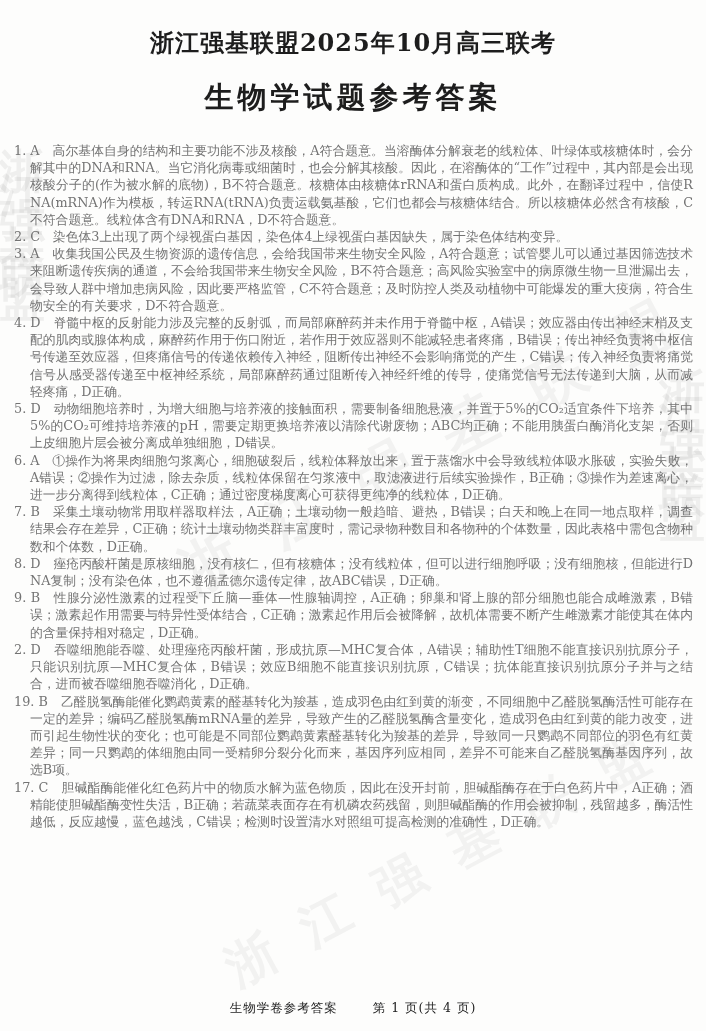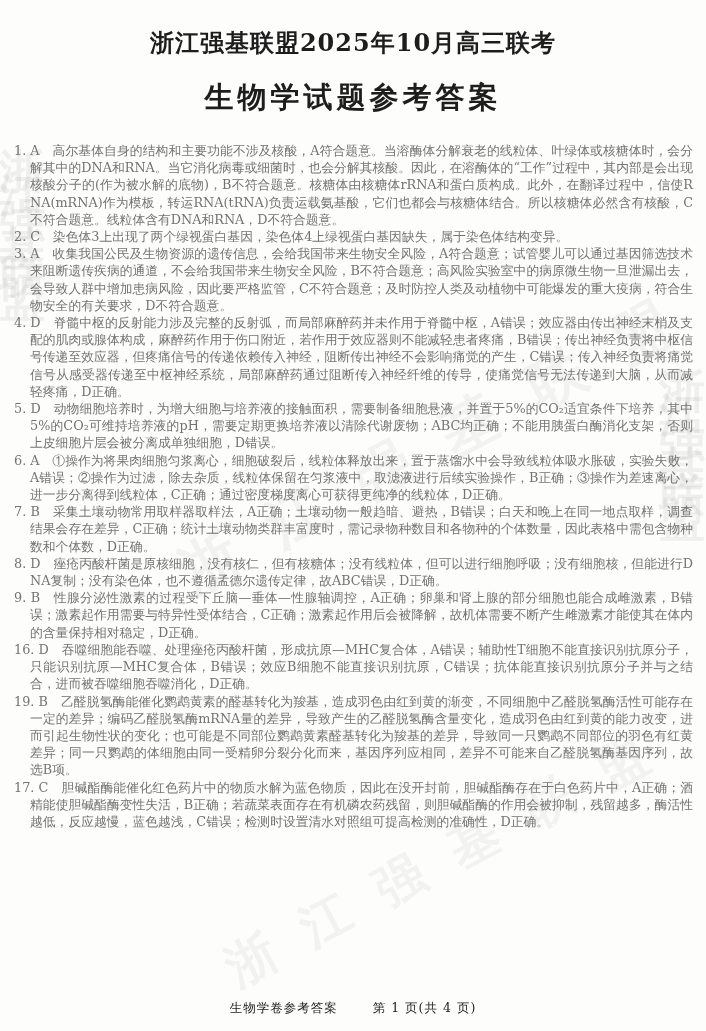--- a/index.html
+++ b/index.html
@@ -99,21 +99,21 @@
     <div class="content">
       <p class="ans">1. A　高尔基体自身的结构和主要功能不涉及核酸，A符合题意。当溶酶体分解衰老的线粒体、叶绿体或核糖体时，会分解其中的DNA和RNA。当它消化病毒或细菌时，也会分解其核酸。因此，在溶酶体的“工作”过程中，其内部是会出现核酸分子的(作为被水解的底物)，B不符合题意。核糖体由核糖体rRNA和蛋白质构成。此外，在翻译过程中，信使RNA(mRNA)作为模板，转运RNA(tRNA)负责运载氨基酸，它们也都会与核糖体结合。所以核糖体必然含有核酸，C不符合题意。线粒体含有DNA和RNA，D不符合题意。</p>
       <p class="ans">2. C　染色体3上出现了两个绿视蛋白基因，染色体4上绿视蛋白基因缺失，属于染色体结构变异。</p>
       <p class="ans">3. A　收集我国公民及生物资源的遗传信息，会给我国带来生物安全风险，A符合题意；试管婴儿可以通过基因筛选技术来阻断遗传疾病的通道，不会给我国带来生物安全风险，B不符合题意；高风险实验室中的病原微生物一旦泄漏出去，会导致人群中增加患病风险，因此要严格监管，C不符合题意；及时防控人类及动植物中可能爆发的重大疫病，符合生物安全的有关要求，D不符合题意。</p>
       <p class="ans">4. D　脊髓中枢的反射能力涉及完整的反射弧，而局部麻醉药并未作用于脊髓中枢，A错误；效应器由传出神经末梢及支配的肌肉或腺体构成，麻醉药作用于伤口附近，若作用于效应器则不能减轻患者疼痛，B错误；传出神经负责将中枢信号传递至效应器，但疼痛信号的传递依赖传入神经，阻断传出神经不会影响痛觉的产生，C错误；传入神经负责将痛觉信号从感受器传递至中枢神经系统，局部麻醉药通过阻断传入神经纤维的传导，使痛觉信号无法传递到大脑，从而减轻疼痛，D正确。</p>
       <p class="ans">5. D　动物细胞培养时，为增大细胞与培养液的接触面积，需要制备细胞悬液，并置于5%的CO₂适宜条件下培养，其中5%的CO₂可维持培养液的pH，需要定期更换培养液以清除代谢废物；ABC均正确；不能用胰蛋白酶消化支架，否则上皮细胞片层会被分离成单独细胞，D错误。</p>
       <p class="ans">6. A　①操作为将果肉细胞匀浆离心，细胞破裂后，线粒体释放出来，置于蒸馏水中会导致线粒体吸水胀破，实验失败，A错误；②操作为过滤，除去杂质，线粒体保留在匀浆液中，取滤液进行后续实验操作，B正确；③操作为差速离心，进一步分离得到线粒体，C正确；通过密度梯度离心可获得更纯净的线粒体，D正确。</p>
       <p class="ans">7. B　采集土壤动物常用取样器取样法，A正确；土壤动物一般趋暗、避热，B错误；白天和晚上在同一地点取样，调查结果会存在差异，C正确；统计土壤动物类群丰富度时，需记录物种数目和各物种的个体数量，因此表格中需包含物种数和个体数，D正确。</p>
       <p class="ans">8. D　痤疮丙酸杆菌是原核细胞，没有核仁，但有核糖体；没有线粒体，但可以进行细胞呼吸；没有细胞核，但能进行DNA复制；没有染色体，也不遵循孟德尔遗传定律，故ABC错误，D正确。</p>
       <p class="ans">9. B　性腺分泌性激素的过程受下丘脑—垂体—性腺轴调控，A正确；卵巢和肾上腺的部分细胞也能合成雌激素，B错误；激素起作用需要与特异性受体结合，C正确；激素起作用后会被降解，故机体需要不断产生雌激素才能使其在体内的含量保持相对稳定，D正确。</p>
-      <p class="ans">16. D　吞噬细胞能吞噬、处理痤疮丙酸杆菌，形成抗原—MHC复合体，A错误；辅助性T细胞不能直接识别抗原分子，只能识别抗原—MHC复合体，B错误；效应B细胞不能直接识别抗原，C错误；抗体能直接识别抗原分子并与之结合，进而被吞噬细胞吞噬消化，D正确。</p>
+      <p class="ans">2. D　吞噬细胞能吞噬、处理痤疮丙酸杆菌，形成抗原—MHC复合体，A错误；辅助性T细胞不能直接识别抗原分子，只能识别抗原—MHC复合体，B错误；效应B细胞不能直接识别抗原，C错误；抗体能直接识别抗原分子并与之结合，进而被吞噬细胞吞噬消化，D正确。</p>
       <p class="ans">19. B　乙醛脱氢酶能催化鹦鹉黄素的醛基转化为羧基，造成羽色由红到黄的渐变，不同细胞中乙醛脱氢酶活性可能存在一定的差异；编码乙醛脱氢酶mRNA量的差异，导致产生的乙醛脱氢酶含量变化，造成羽色由红到黄的能力改变，进而引起生物性状的变化；也可能是不同部位鹦鹉黄素醛基转化为羧基的差异，导致同一只鹦鹉不同部位的羽色有红黄差异；同一只鹦鹉的体细胞由同一受精卵分裂分化而来，基因序列应相同，差异不可能来自乙醛脱氢酶基因序列，故选B项。</p>
       <p class="ans">17. C　胆碱酯酶能催化红色药片中的物质水解为蓝色物质，因此在没开封前，胆碱酯酶存在于白色药片中，A正确；酒精能使胆碱酯酶变性失活，B正确；若蔬菜表面存在有机磷农药残留，则胆碱酯酶的作用会被抑制，残留越多，酶活性越低，反应越慢，蓝色越浅，C错误；检测时设置清水对照组可提高检测的准确性，D正确。</p>
     </div>
   </div>
 
   <div class="footer">
     <span class="doc-label">生物学卷参考答案</span>
     <span class="pgnum">第 1 页(共 4 页)</span>
   </div>
 

